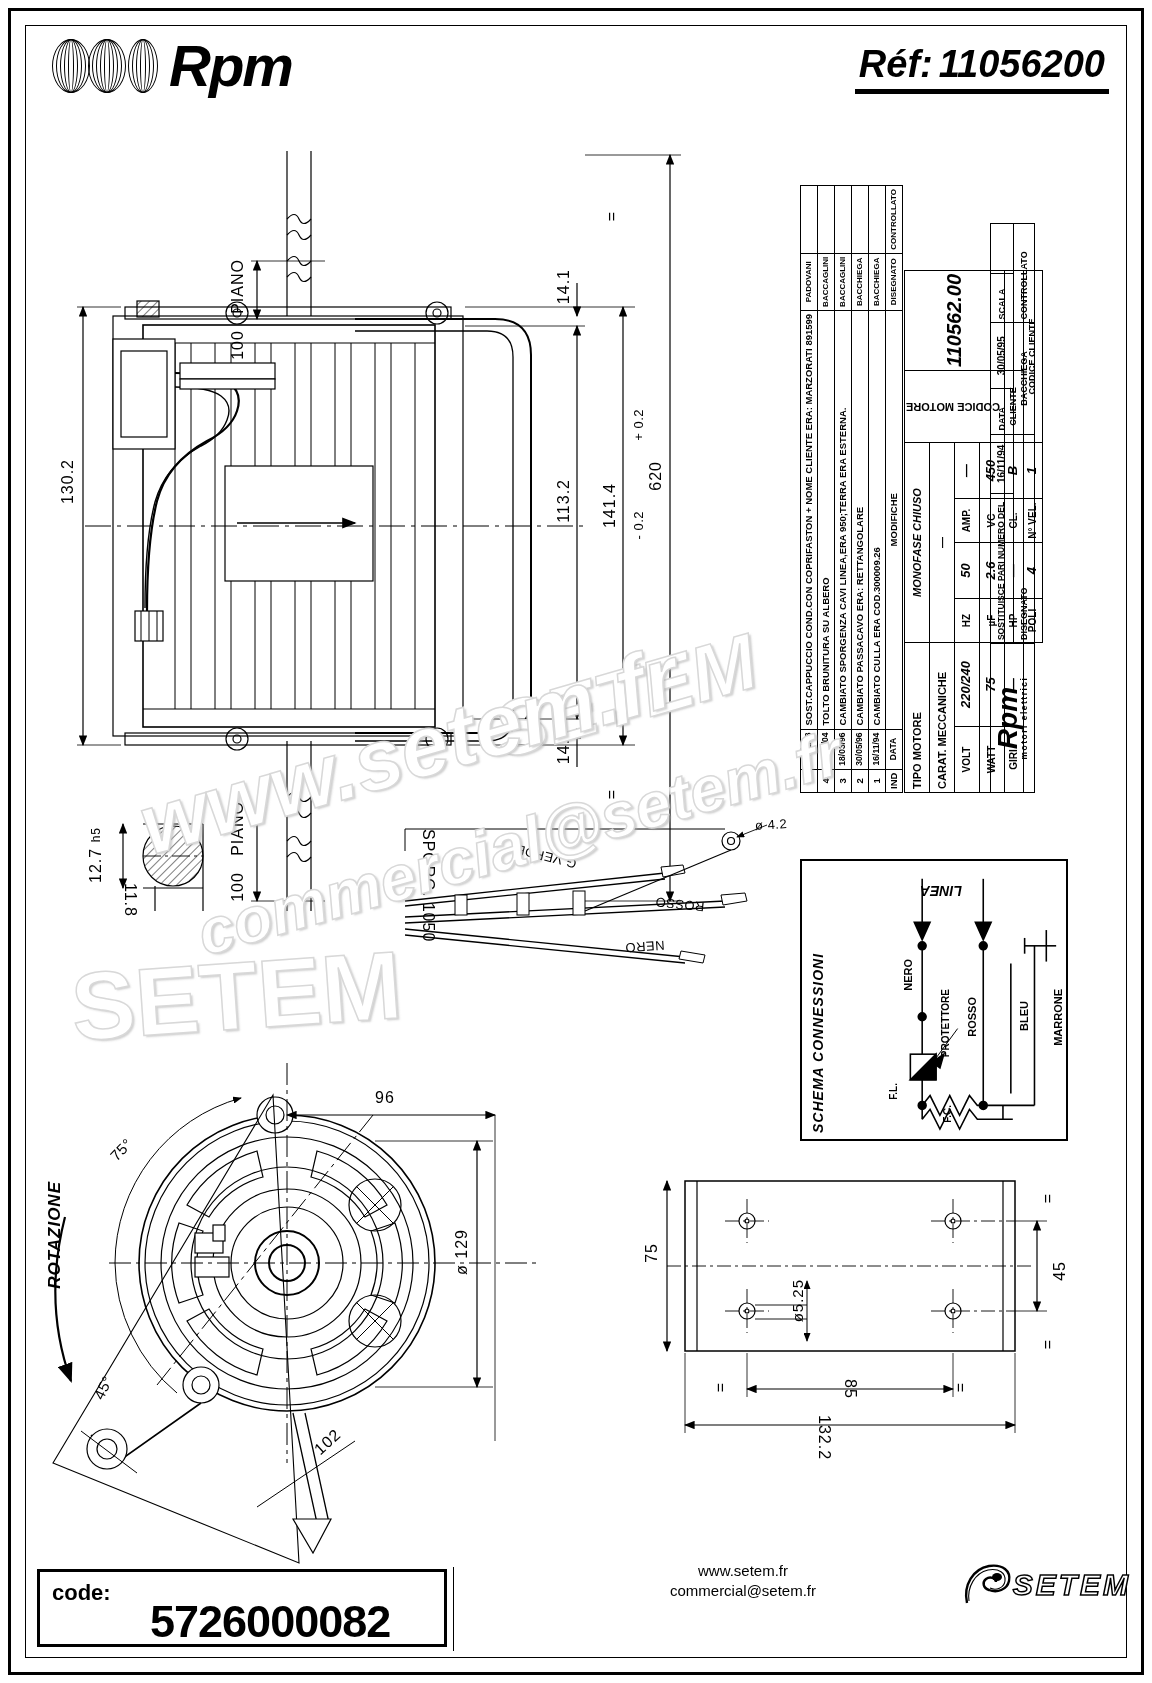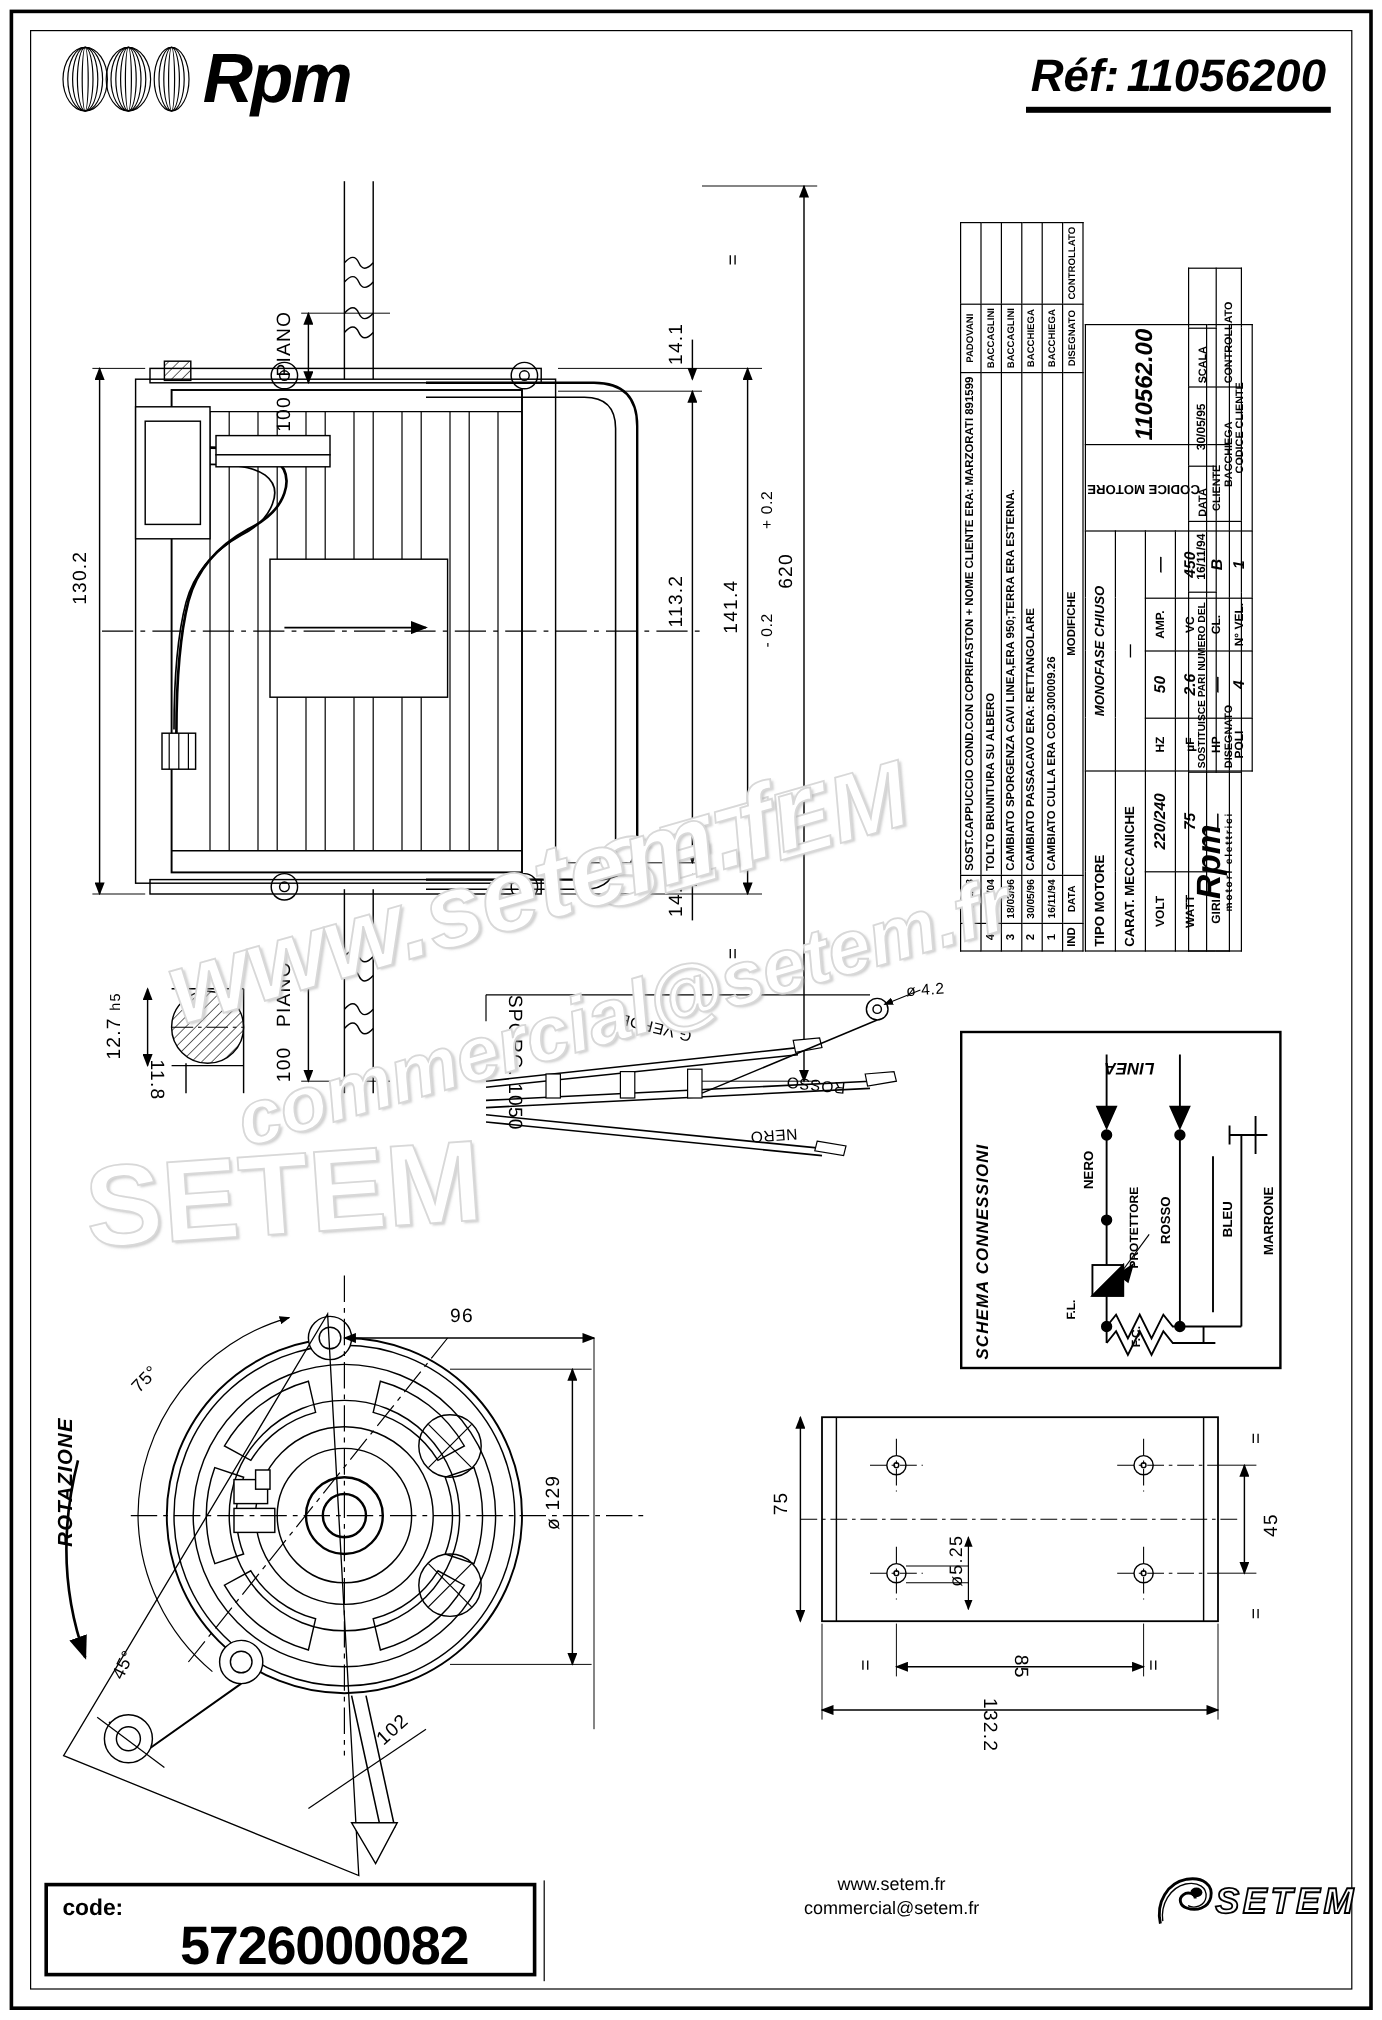--- a/index.html
+++ b/index.html
@@ -93,21 +93,21 @@
     position:absolute; left:4px; bottom:6px;
     font-style:italic; font-weight:bold; font-size:14px; letter-spacing:1px;
   }
 
   
   #footer { position:absolute; left:22px; bottom:18px; width:1108px; height:95px; }
   #code-box {
     position:absolute; left:4px; top:10px; width:410px; height:78px;
     border:3px solid #000; background:#fff;
   }
-  #code-label { position:absolute; left:12px; top:8px; font-size:19px; font-weight:bold; }
+  #code-label { position:absolute; left:12px; top:8px; font-size:22px; font-weight:bold; }
   #code-value { position:absolute; left:110px; top:24px; font-size:45px; font-weight:bold; letter-spacing:-1px; }
   #contact { position:absolute; left:430px; top:2px; width:560px; text-align:center; }
   #contact .line { font-size:15px; line-height:1.35; }
   #contact .addr { font-size:12.5px; margin-top:10px; white-space:nowrap; }
   #setem-logo { position:absolute; right:10px; top:4px; display:flex; align-items:center; }
   #setem-word {
     font-style:italic; font-weight:bold; font-size:30px; letter-spacing:3px;
     -webkit-text-stroke:1.5px #000; color:#fff;
   }
   #footer-rule { position:absolute; left:420px; top:8px; width:1px; height:84px; background:#000; }

